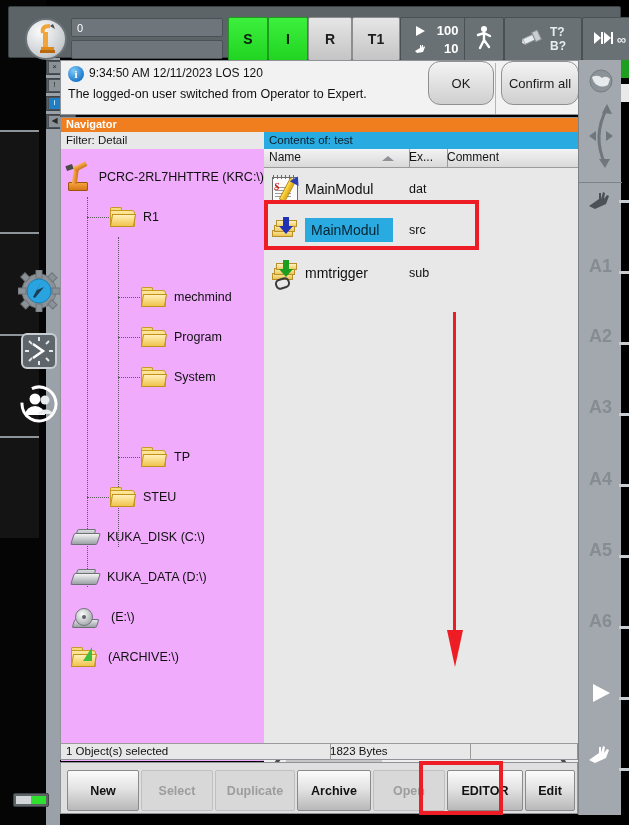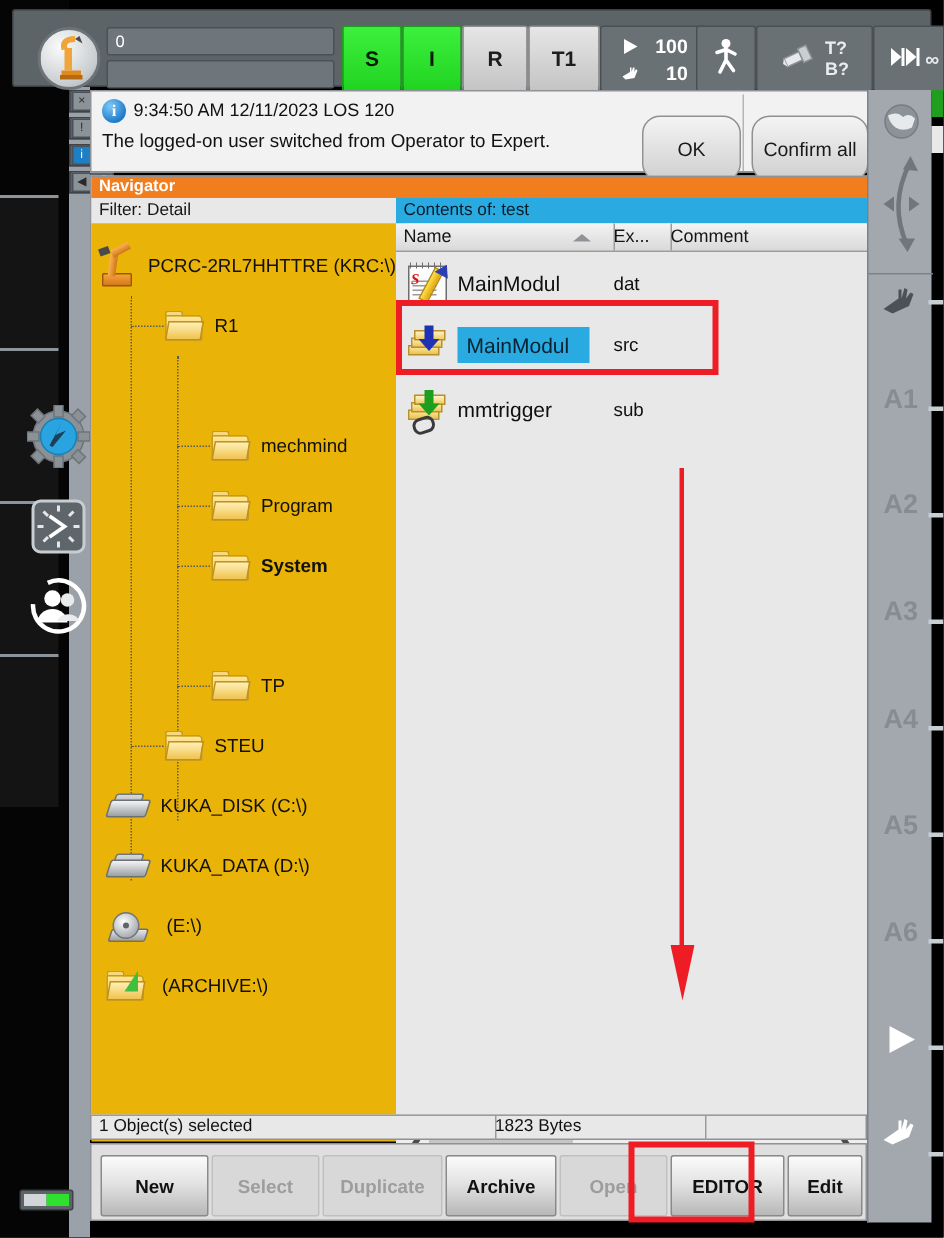--- a/index.html
+++ b/index.html
@@ -58,39 +58,39 @@
 
   
   #msgbar{left:60px;top:60px;width:528px;height:55px;background:#f2f2f2;
           border:1px solid #8f9296;}
   #msgline1{position:absolute;left:28px;top:5px;font-size:12px;color:#111;}
   #msgline2{position:absolute;left:7px;top:26px;font-size:12.5px;color:#111;}
   #infoicon{position:absolute;left:7px;top:5px;width:16px;height:16px;border-radius:50%;
             background:radial-gradient(circle at 35% 30%,#7ec8f5,#1976c9 75%);
             color:#fff;font-size:11px;font-weight:bold;text-align:center;line-height:16px;
             font-family:"Liberation Serif",serif;}
-  .msgbtn{position:absolute;top:16px;height:42px;border:1px solid #909090;border-radius:12px;
+  .msgbtn{position:absolute;top:0;height:42px;border:1px solid #909090;border-radius:12px;
           background:linear-gradient(#f4f4f4,#cfcfcf);color:#1a1a1a;font-size:13px;
           display:flex;align-items:center;justify-content:center;}
   #okbtn{left:367px;width:64px;}
   #confirmbtn{left:440px;width:76px;}
   #msgsep{position:absolute;left:434px;top:2px;width:1px;height:51px;background:#b5b5b5;}
 
   
   #navwrap{left:60px;top:117px;width:518px;height:643px;background:#e8e8e8;
            border:1px solid #8f9296;}
   #navtitle{position:absolute;left:0;top:0;width:518px;height:14px;background:#f07d1e;
             color:#fff;font-size:11px;font-weight:bold;padding-left:5px;line-height:13px;}
   #filterbar{position:absolute;left:0;top:14px;width:203px;height:17px;background:#e8e8e8;
              color:#161616;font-size:11.5px;padding-left:5px;line-height:16px;
              border-bottom:1px solid #b9b9b9;}
   #contentsbar{position:absolute;left:203px;top:14px;width:315px;height:17px;background:#29abe2;
              color:#0a1c28;font-size:11.5px;padding-left:5px;line-height:16px;}
 
-  #treepane{position:absolute;left:0;top:31px;width:203px;height:612px;background:#eab308;
+  #treepane{position:absolute;left:0;top:31px;width:203px;height:612px;background:#f0abfc;
             border-right:7px solid #8b5cf6;overflow:hidden;}
   .trow{position:absolute;left:0;width:203px;height:40px;display:flex;align-items:center;}
   .tlabel{font-size:12.5px;color:#101010;white-space:nowrap;}
   .tlabel.sel{background:#c3c3c3;padding:3px 8px 3px 4px;}
 
   .folder{position:relative;width:26px;height:20px;flex:none;}
   .folder i{position:absolute;display:block;}
   .f-back{left:1px;top:3px;width:23px;height:15px;background:linear-gradient(#fde79a,#f3c956);
           border:1px solid #c79b22;border-radius:1px 3px 1px 1px;}
   .f-tab{left:1px;top:0px;width:10px;height:4px;background:#f7d87a;border:1px solid #c79b22;
@@ -446,21 +446,21 @@
       </div>
 
       <div class="trow" style="top:208px;">
         <span class="hline" style="left:57px;top:20px;width:22px;"></span>
         <span style="width:79px;"></span>
         <span class="folder">
           <i class="f-tab"></i>
             <i class="f-back"></i>
             <i class="f-front"></i>
           </span>
-        <span class="tlabel" style="margin-left:8px;font-weight:bold;">System</span>
+        <span class="tlabel" style="margin-left:8px;">System</span>
       </div>
 
 
       <div class="trow" style="top:288px;">
         <span class="hline" style="left:57px;top:20px;width:22px;"></span>
         <span style="width:79px;"></span>
         <span class="folder">
           <i class="f-tab"></i>
             <i class="f-back"></i>
             <i class="f-front"></i>

